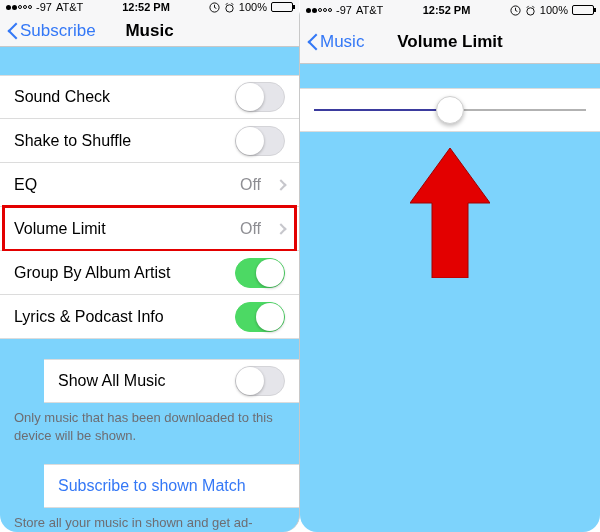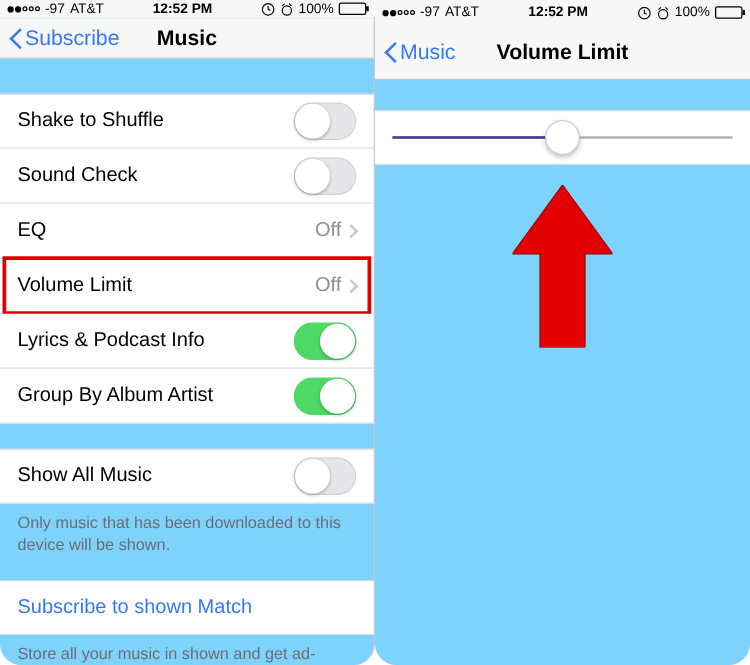--- a/index.html
+++ b/index.html
@@ -68,35 +68,35 @@
     transform: rotate(45deg);
   }
   .nav-title {
     position: absolute; left:0; right:0; text-align:center;
     font-size: 17px; font-weight:600; color:#000;
     pointer-events:none;
   }
 
   
   .group { margin-top: 28px; display:flex; flex-direction:column; }
-  .group.tight { margin-top: 20px; }
+  .group.tight { margin-top: 20px; padding-left: 44px; }
   .cell {
     background: #fff;
     min-height: 44px;
     display: flex;
     align-items: center;
     padding: 0 14px;
     font-size: 16px;
     color:#000;
     border-bottom: 1px solid #dcdcdc;
     position: relative;
   }
   .cell:first-child { border-top: 1px solid #dcdcdc; }
   .cell .label { flex: 1; }
-  .cell .value { color:#8e8e93; font-size:16px; margin-right:4px; }
+  .cell .value { color:#8e8e93; font-size:16px; margin-right:16px; }
   .cell .chevron {
     width:8px; height:8px; border-top:2px solid #c7c7cc; border-right:2px solid #c7c7cc;
     transform: rotate(45deg);
   }
   .cell.link { color:#3478f6; }
   .footer-text {
     font-size: 13px; color:#6d6d72; padding: 6px 14px 0 14px; line-height:1.35;
   }
   .header-text {
     font-size: 12.5px; color:#6d6d72; padding: 0 14px 6px 14px; text-transform: uppercase;
@@ -182,50 +182,50 @@
   <div class="nav-bar">
     <div class="back-button">
       <span class="back-chevron"></span>
       <span>Subscribe</span>
     </div>
     <div class="nav-title">Music</div>
   </div>
 
   <div class="group">
     <div class="cell">
+      <span class="label">Sound Check</span>
+      <span class="toggle">
+          <span class="knob"></span>
+        </span>
+    </div>
+    <div class="cell">
       <span class="label">Shake to Shuffle</span>
-      <span class="toggle">
-          <span class="knob"></span>
-        </span>
-    </div>
-    <div class="cell">
-      <span class="label">Sound Check</span>
       <span class="toggle">
           <span class="knob"></span>
         </span>
     </div>
     <div class="cell">
       <span class="label">EQ</span>
       <span class="value">Off</span>
       <span class="chevron"></span>
     </div>
     <div class="cell" style="position:relative;">
       <span class="label">Volume Limit</span>
       <span class="value">Off</span>
       <span class="chevron"></span>
       <span class="highlight-box"></span>
     </div>
     <div class="cell">
+      <span class="label">Group By Album Artist</span>
+      <span class="toggle on">
+          <span class="knob"></span>
+        </span>
+    </div>
+    <div class="cell">
       <span class="label">Lyrics &amp; Podcast Info</span>
-      <span class="toggle on">
-          <span class="knob"></span>
-        </span>
-    </div>
-    <div class="cell">
-      <span class="label">Group By Album Artist</span>
       <span class="toggle on">
           <span class="knob"></span>
         </span>
     </div>
   </div>
 
   <div class="group tight">
     <div class="cell">
       <span class="label">Show All Music</span>
       <span class="toggle">

